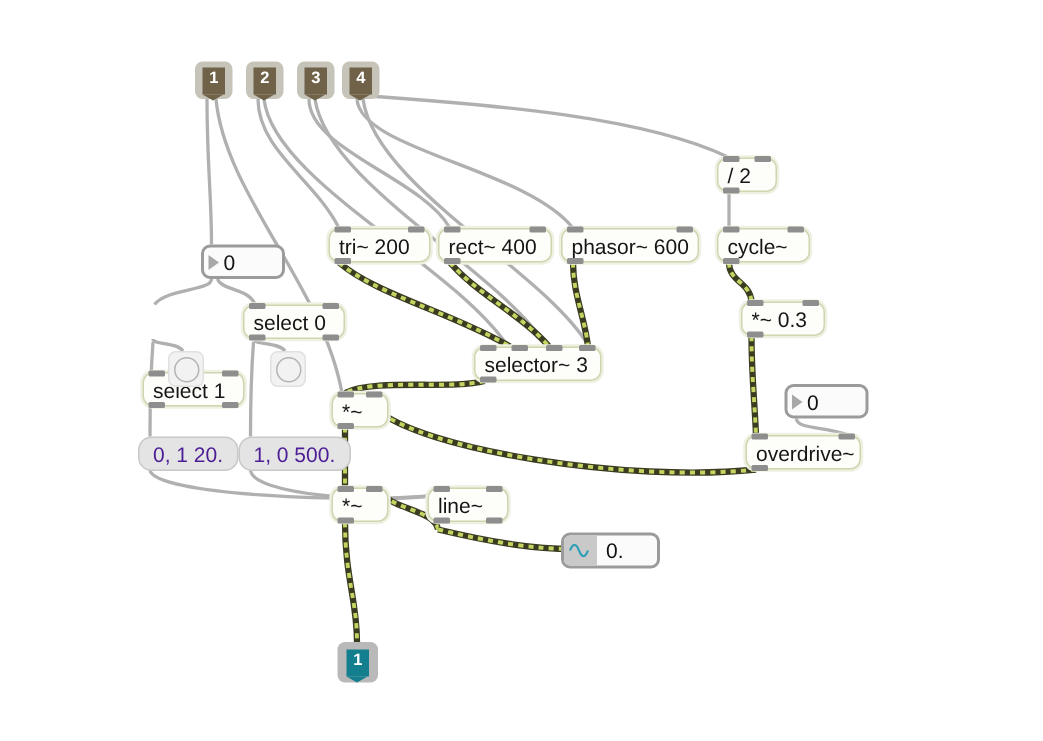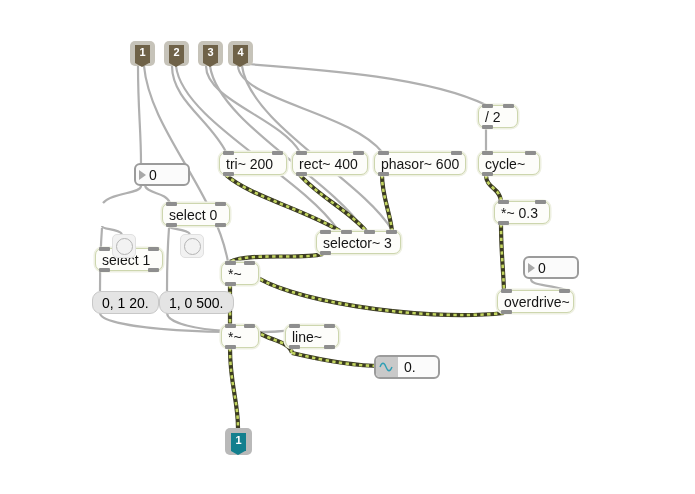--- a/index.html
+++ b/index.html
@@ -44,21 +44,21 @@
   .maxobj .lbl { line-height: 1; }
 
   
   .msgbox {
     background: #e4e4e4;
     border: 1.5px solid #c8c8c8;
     border-radius: 9px;
     height: 23px;
     padding: 0 9px;
     font-size: 14px;
-    color: #000000;
+    color: #4c1d95;
   }
 
   
   .numbox {
     background: #fbfbfb;
     border: 2px solid #9b9b9b;
     border-radius: 6px;
     height: 23px;
     padding: 0 6px 0 3px;
     font-size: 14px;

